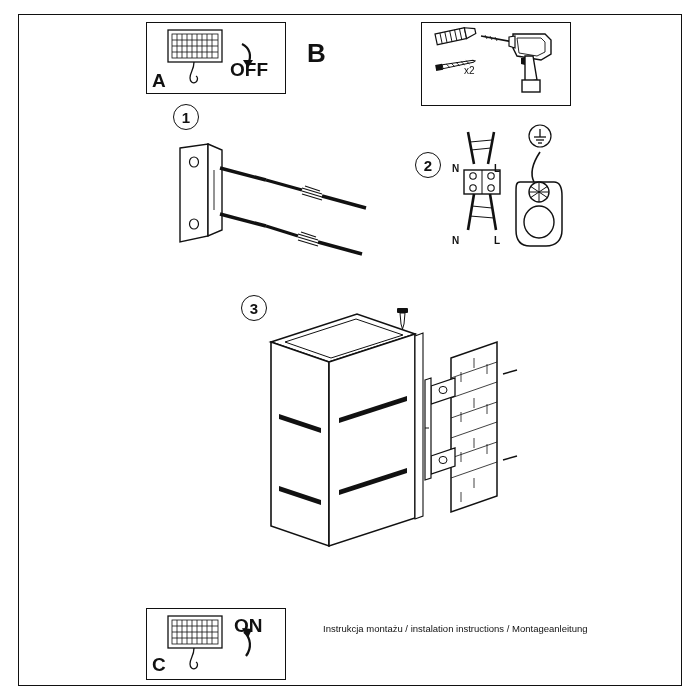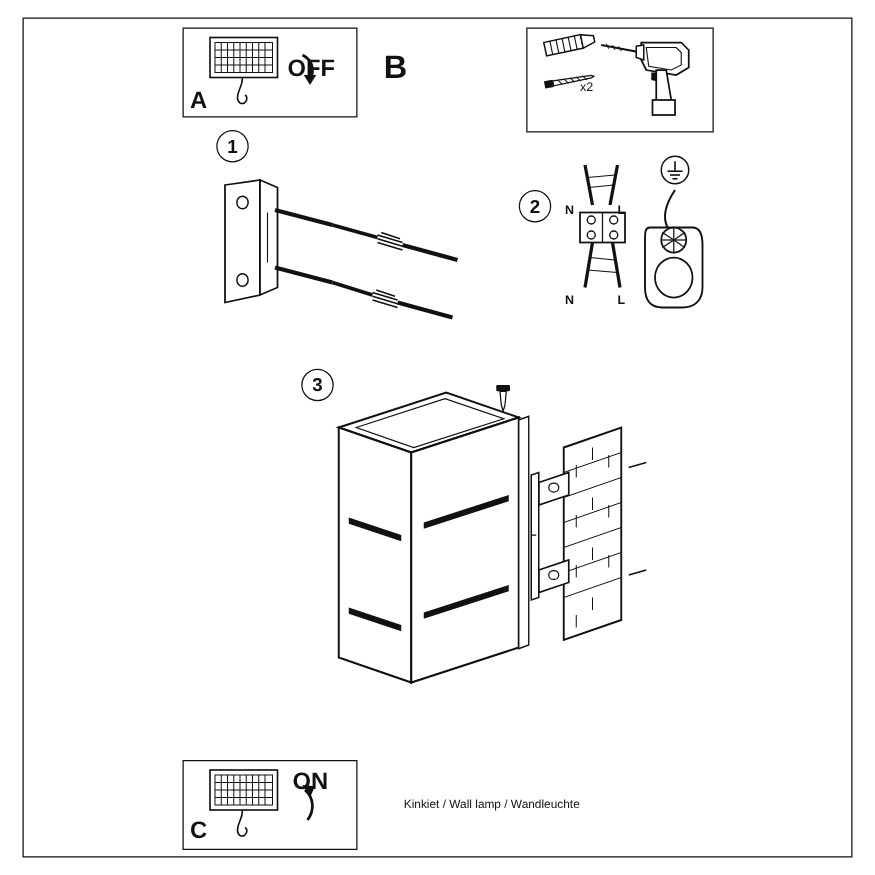--- a/index.html
+++ b/index.html
@@ -98,21 +98,21 @@
       </g>
 
       <path d="M48 40 C48 48, 44 50, 44 56 C44 60, 47 62, 50 60" fill="none" stroke="#111" stroke-width="1.3"></path>
       <path d="M50 60 C52 58, 52 55, 50 54" fill="none" stroke="#111" stroke-width="1.3"></path>
 
       <path d="M96 22 C104 26, 106 34, 102 42" fill="none" stroke="#111" stroke-width="2.2"></path>
       <path d="M102 46 l-5 -8 l10 0 z" fill="#111"></path>
     </svg>
   </div>
   <div class="lbl mid-letter" style="left:152px; top:71px;">A</div>
-  <div class="lbl onoff" style="left:230px; top:46px;">OFF</div>
+  <div class="lbl onoff" style="left:230px; top:60px;">OFF</div>
 
   <div class="lbl big-letter" style="left:307px; top:40px;">B</div>
 
   <div class="box" style="left:421px; top:22px; width:150px; height:84px;"></div>
   <div class="abs" style="left:421px; top:22px; width:150px; height:84px;">
     <svg width="150" height="84" viewBox="0 0 150 84">
 
       <g transform="translate(14,12) rotate(-12)">
         <rect x="0" y="0" width="30" height="11" fill="#fff" stroke="#111" stroke-width="1.2"></rect>
         <g stroke="#111" stroke-width="0.9">
@@ -352,15 +352,15 @@
       <path d="M48 40 C48 48, 44 50, 44 56 C44 60, 47 62, 50 60" fill="none" stroke="#111" stroke-width="1.3"></path>
       <path d="M50 60 C52 58, 52 55, 50 54" fill="none" stroke="#111" stroke-width="1.3"></path>
 
       <path d="M100 48 C106 40, 105 30, 98 24" fill="none" stroke="#111" stroke-width="2.2"></path>
       <path d="M96 20 l10 1 l-4 9 z" fill="#111"></path>
     </svg>
   </div>
   <div class="lbl mid-letter" style="left:152px; top:655px;">C</div>
   <div class="lbl onoff" style="left:234px; top:616px;">ON</div>
 
-  <div class="footer-text" style="left:323px; top:637px;">Kinkiet / Wall lamp / Wandleuchte</div>
+  <div class="footer-text" style="left:323px; top:622px;">Instrukcja montażu / instalation instructions / Montageanleitung</div>
 
 </div>
 
 </body></html>

